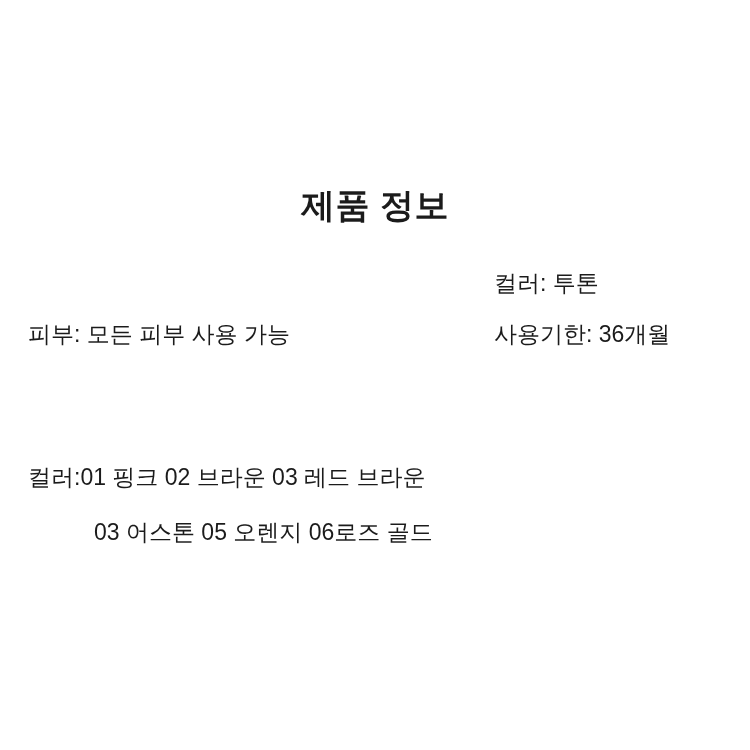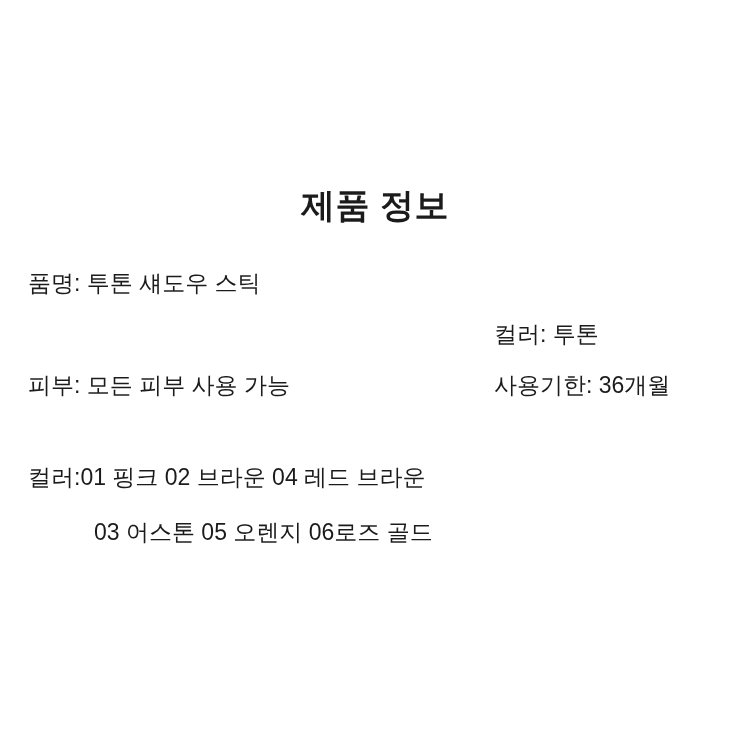--- a/index.html
+++ b/index.html
@@ -72,34 +72,30 @@
 </style>
 </head>
 <body>
 
 <div class="page">
 
   <div class="title">제품 정보</div>
 
   <div class="spec-block">
 
-    <div class="spec-row">
-      <span class="spec-left">품명: 투톤 섀도우 스틱</span>
-      <span class="spec-right"></span>
-    </div>
 
     <div class="spec-row">
       <span class="spec-right">컬러: 투톤</span>
     </div>
 
     <div class="spec-row">
       <span class="spec-left">피부: 모든 피부 사용 가능</span>
       <span class="spec-right">사용기한: 36개월</span>
     </div>
 
   </div>
 
   <div class="color-block">
-    <div class="color-line">컬러:01 핑크 02 브라운 04 레드 브라운</div>
+    <div class="color-line">컬러:01 핑크 02 브라운 03 레드 브라운</div>
     <div class="color-line indent">03 어스톤 05 오렌지 06로즈 골드</div>
   </div>
 
 </div>
 
 </body></html>

